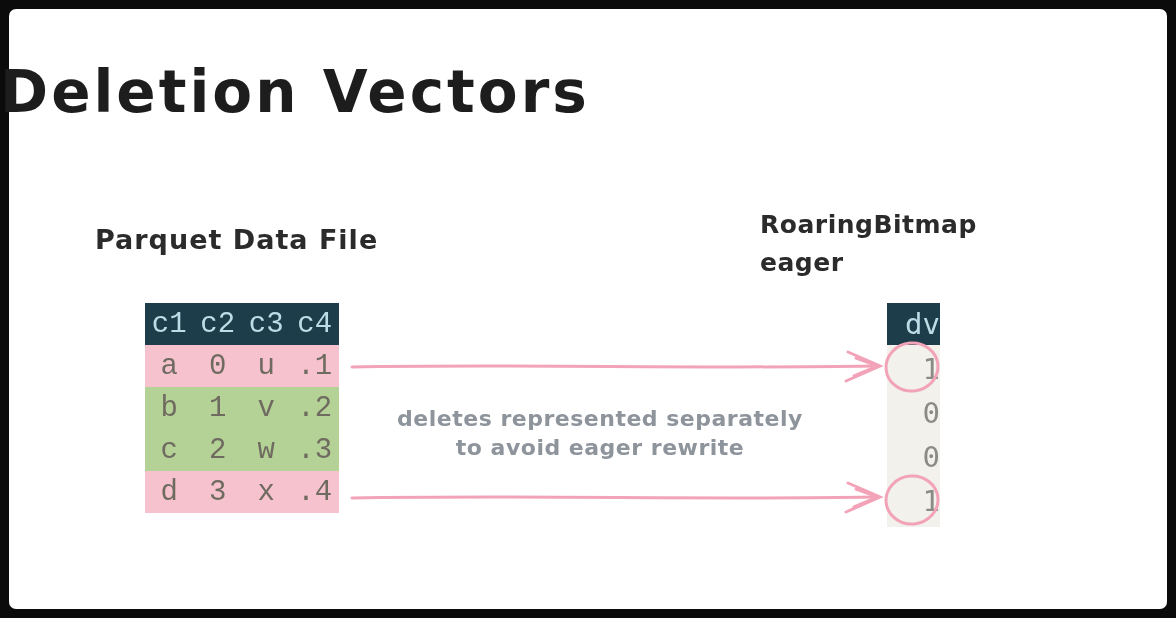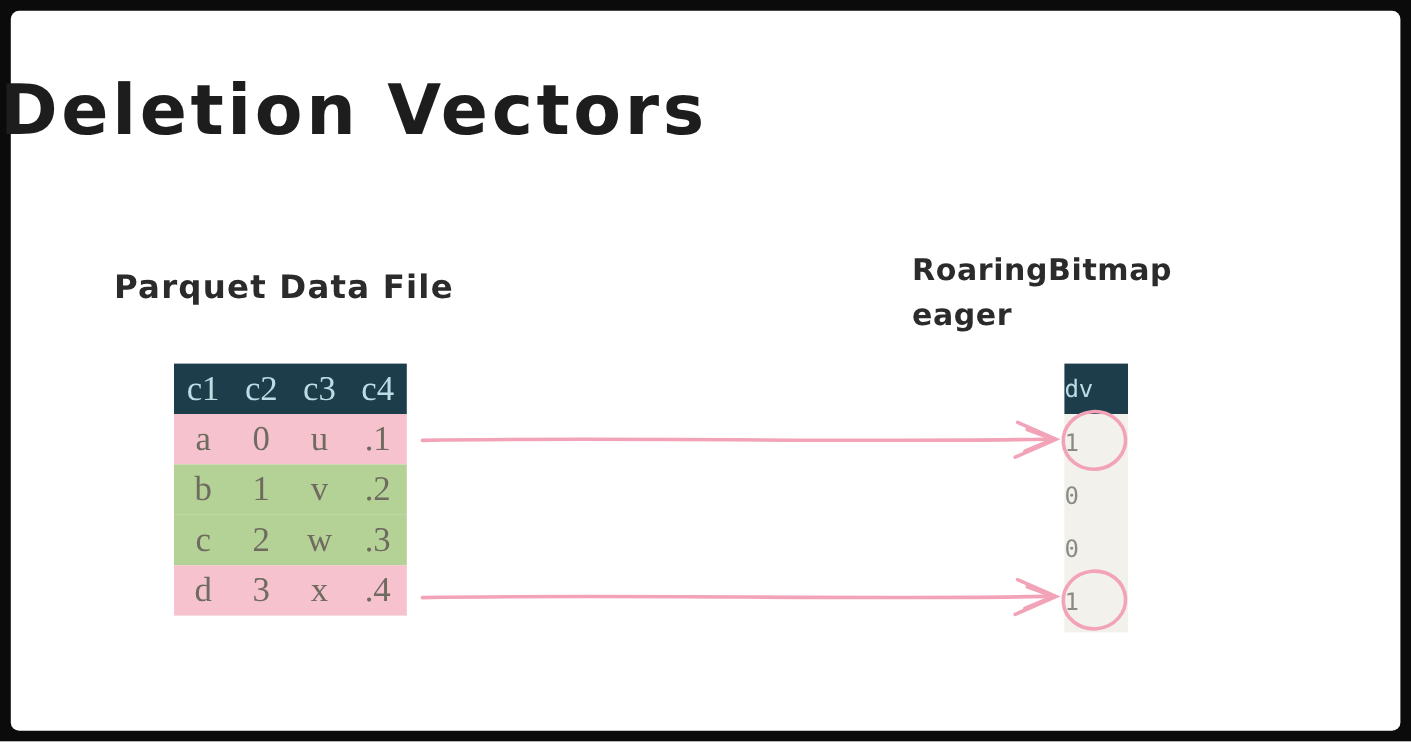--- a/index.html
+++ b/index.html
@@ -45,21 +45,21 @@
     left: 760px; top: 206px; width: 305px;
     font-size: 25px;
     line-height: 38px;
     letter-spacing: 0.5px;
   }
 
   
   .ptable {
     position: absolute;
     left: 145px; top: 303px; width: 194px;
-    font-family: Liberation Serif, serif;
+    font-family: Liberation Mono, monospace;
     font-size: 29px;
   }
   .ptable .row {
     display: grid;
     grid-template-columns: repeat(4, 1fr);
     align-items: center;
     height: 42px;
   }
   .ptable .cell { text-align: center; }
   .ptable .thead {
@@ -67,22 +67,22 @@
     color: var(--header-text, #bcdde6);
   }
   .ptable .deleted { background: var(--deleted-row-bg, #f6c2cd); color: var(--cell-text, #6f6b60); }
   .ptable .live    { background: var(--live-row-bg, #b5d296);   color: var(--cell-text, #6f6b60); }
 
   
   .dv-col {
     position: absolute;
     left: 887px; top: 303px; width: 53px;
     font-family: "DejaVu Sans Mono", monospace;
-    font-size: 20px;
-    text-align: left;
+    font-size: 29px;
+    text-align: right;
   }
   .dv-head {
     height: 42px;
     line-height: 42px;
     background: var(--header-bg, #1e3d4b);
     color: var(--header-text, #bcdde6);
   }
   .dv-body {
     background: var(--dv-body-bg, #f3f1eb);
     color: var(--dv-text, #8b8b86);
@@ -157,20 +157,24 @@
   <div class="dv-col">
     <div class="dv-head">dv</div>
     <div class="dv-body">
       <div class="dv-cell">1</div>
       <div class="dv-cell">0</div>
       <div class="dv-cell">0</div>
       <div class="dv-cell">1</div>
     </div>
   </div>
 
+  <div class="annotation">
+    <div>deletes represented separately</div>
+    <div>to avoid eager rewrite</div>
+  </div>
 
   <svg class="overlay" width="1176" height="618" viewBox="0 0 1176 618">
     <g stroke="#f2a3b8" stroke-width="3" fill="none" stroke-linecap="round" class="arrow-stroke">
 
       <path d="M352,367 C 520,364 700,369 872,366"></path>
       <path d="M848,352 L880,366 L846,381"></path>
       <path d="M856,358 L878,366 L854,376"></path>
 
       <path d="M352,498 C 530,495 710,500 872,497"></path>
       <path d="M848,483 L880,497 L846,512"></path>

